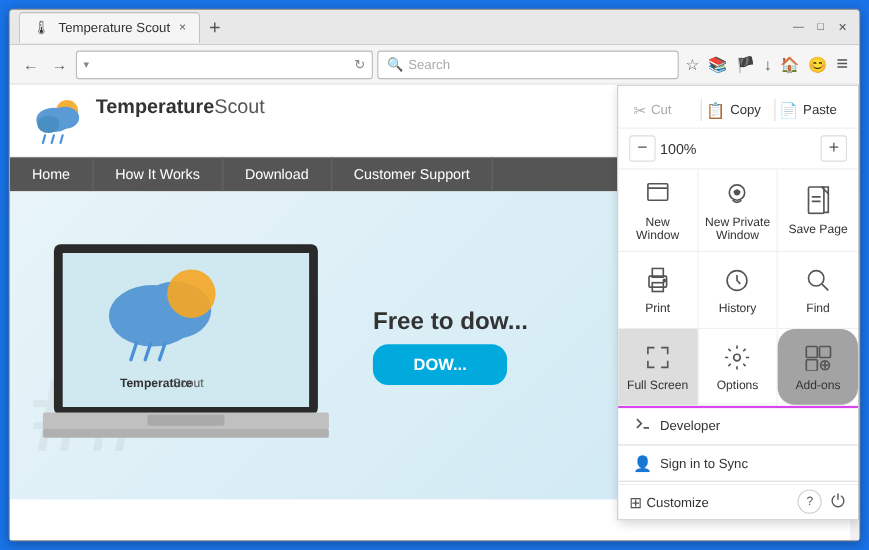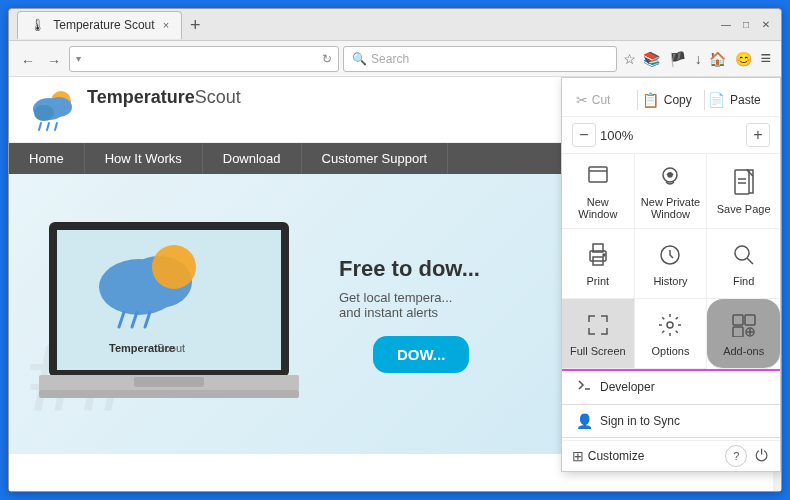--- a/index.html
+++ b/index.html
@@ -232,26 +232,25 @@
     .hero-subtitle {
       font-size: 13px;
       color: #555;
       margin-bottom: 16px;
     }
 
     .hero-btn {
       background: #00aadd;
       color: white;
       border: none;
-      padding: 10px 24px;
+      padding: 10px 37px;
       font-size: 15px;
       font-weight: bold;
       cursor: pointer;
       border-radius: 14px;
-      margin-left: 34px;
     }
 
     
     .watermark {
       position: absolute;
       bottom: 40px;
       left: 30px;
       font-size: 80px;
       color: rgba(150,150,150,0.15);
       font-weight: bold;
@@ -533,24 +532,20 @@
             <rect x="10" y="163" width="260" height="16" rx="2" fill="#c0c0c0"></rect>
             <rect x="10" y="178" width="260" height="8" rx="2" fill="#b0b0b0"></rect>
 
             <rect x="105" y="165" width="70" height="10" rx="2" fill="#aaa"></rect>
           </svg>
         </div>
 
         <div class="hero-text">
           <div class="hero-title">
             <span>Free to dow...</span>
-          </div>
-          <div class="hero-subtitle">
-            <div>Get local tempera...</div>
-            <div>and instant alerts</div>
           </div>
           <button class="hero-btn">DOW...</button>
         </div>
       </div>
     </div>
 
     <div class="fx-menu">
 
       <div class="menu-row-clipboard">
         <button class="menu-clipboard-btn">

